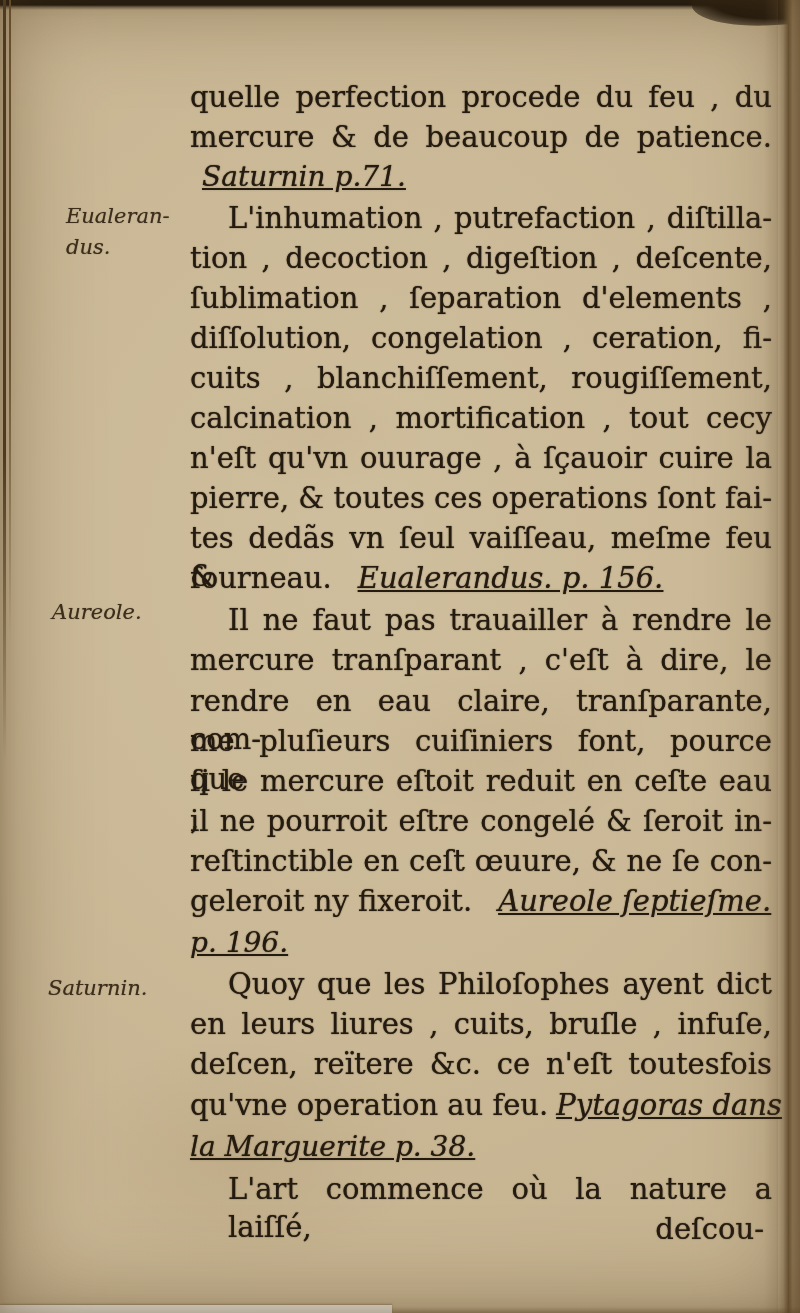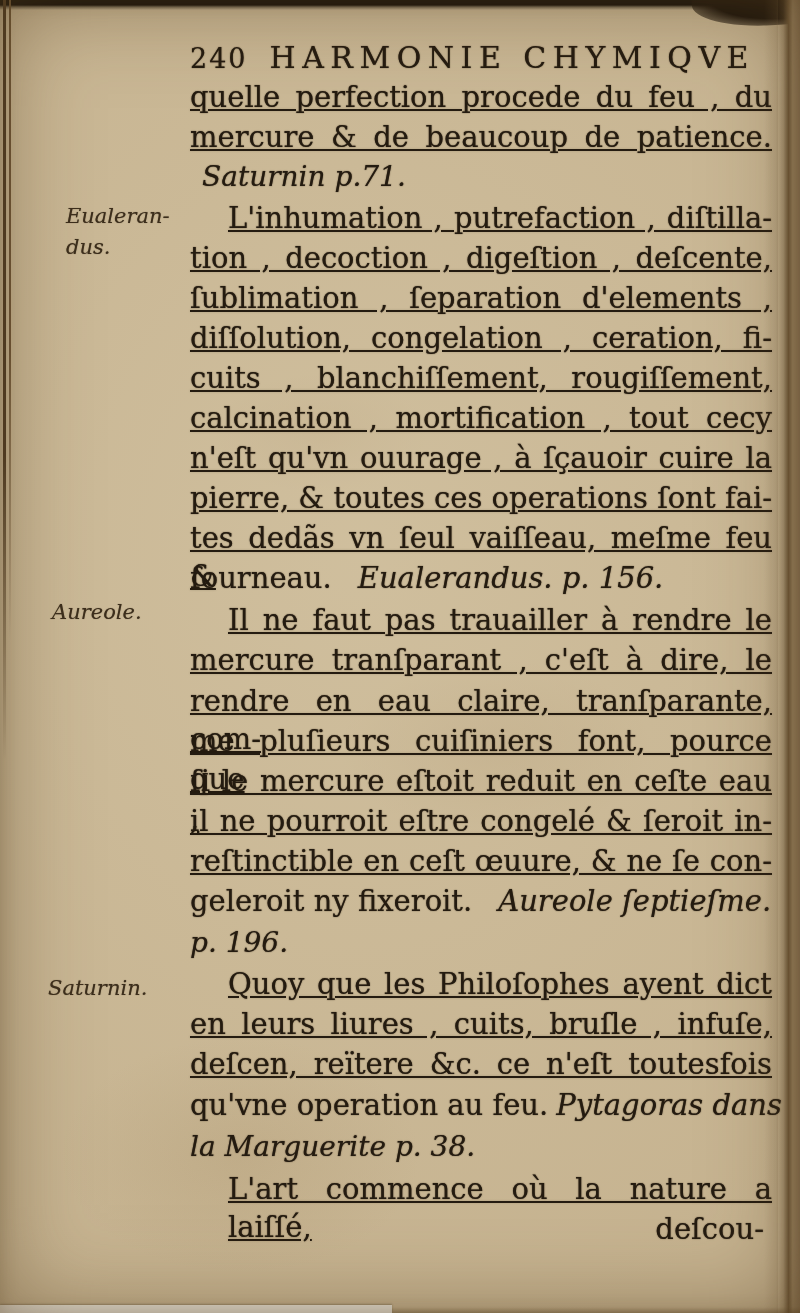--- a/index.html
+++ b/index.html
@@ -38,23 +38,23 @@
   .pagenum{font-size:27px;letter-spacing:2px;margin-right:22px;}
   .runtitle{font-size:30px;letter-spacing:6.5px;white-space:nowrap;}
 
   .mnote{position:absolute;font-style:italic;font-size:21px;color:#3c2e1c;line-height:31px;
     text-shadow:0 0 1px rgba(60,46,28,.6);}
   .mnote.n0{left:66px;top:201px;}
   .mnote.n1{left:52px;top:597px;}
   .mnote.n2{left:48px;top:973px;}
 
   .line{position:absolute;left:190px;width:582px;height:40px;font-size:29px;line-height:38px;white-space:nowrap;}
-  .line.j{white-space:normal;text-align:justify;text-align-last:justify;text-decoration:underline;}
+  .line.j{white-space:normal;text-align:justify;text-align-last:justify;}
   .line.ind{padding-left:38px;box-sizing:border-box;}
-  .it{font-style:italic;}
+  .it{font-style:italic;text-decoration:underline;}
   .gap-after{margin-right:26px;}
   .gap-sm{margin-right:8px;}
   .line.cite{font-size:28px;}
   .catchword{position:absolute;left:190px;width:574px;top:1212px;font-size:29px;text-align:right;}
 
   
   .l0{top:78px}.l1{top:118px}.l2{top:158px;padding-left:12px}.l3{top:199px}.l4{top:239px}
   .l5{top:279px}.l6{top:319px}.l7{top:359px}.l8{top:399px}.l9{top:439px}
   .l10{top:479px}.l11{top:519px}.l12{top:559px}.l13{top:601px}.l14{top:641px}
   .l15{top:682px}.l16{top:722px}.l17{top:762px}.l18{top:802px}.l19{top:842px}
@@ -68,24 +68,20 @@
 
   <div class="edge-top"></div>
   <div class="corner-blob"></div>
   <div class="edge-right2"></div>
   <div class="edge-right"></div>
   <div class="bind-line1"></div>
   <div class="bind-line2"></div>
   <div class="edge-bottom"></div>
   <div class="scan-strip"></div>
 
-  <div class="header ink">
-    <span class="pagenum">240</span>
-    <span class="runtitle">HARMONIE CHYMIQVE</span>
-  </div>
 
   <div class="mnote n0">
     <div>Eualeran-</div>
     <div>dus.</div>
   </div>
   <div class="mnote n1">
     <div>Aureole.</div>
   </div>
   <div class="mnote n2">
     <div>Saturnin.</div>

